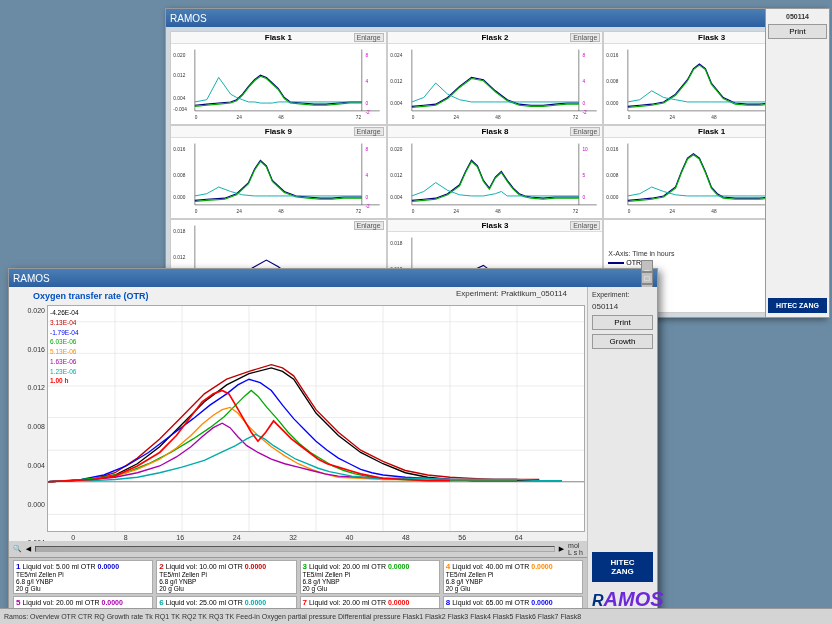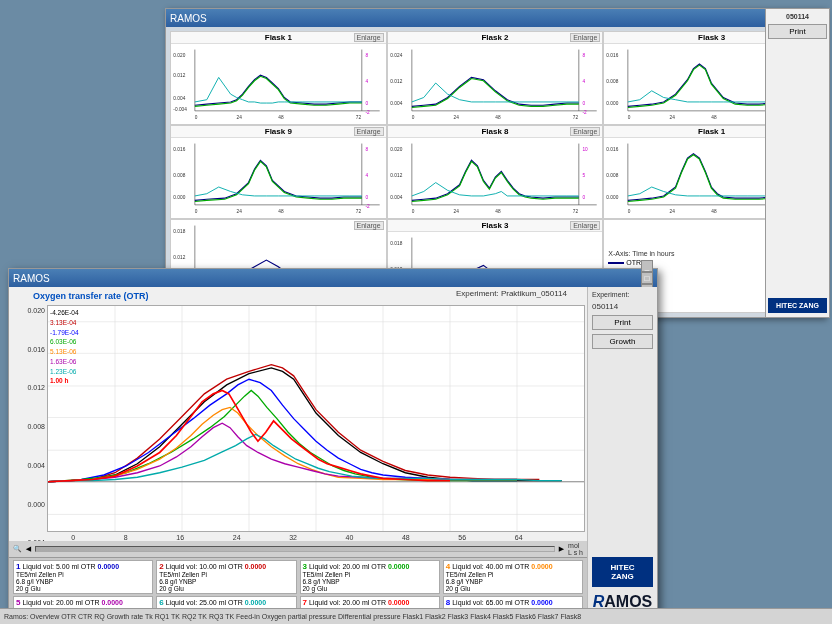--- a/index.html
+++ b/index.html
@@ -698,21 +698,21 @@
       </div>
     </div>
 
     <div class="otr-right-panel">
       <div style="font-size:7px;color:#333;">Experiment:</div>
       <div class="experiment-val">050114</div>
       <div class="print-btn2">Print</div>
       <div class="cursor-btn">Growth</div>
       <div class="hitec-logo-big">HITEC<br>ZANG</div>
       <div class="ramos-logo-section">
-        <span style="font-size:16px;font-weight:bold;font-style:italic;color:#003080;">R</span><span style="font-size:16px;font-weight:bold;color:#0f172a;">AMOS</span>
+        <span style="font-size:16px;font-weight:bold;font-style:italic;color:#003080;">R</span><span style="font-size:20px;font-weight:bold;font-style:italic;color:#6d28d9;">AMOS</span>
       </div>
     </div>
   </div>
 </div>
 
 <div class="status-bar">
   <span>Ramos: Overview OTR CTR RQ Growth rate Tk RQ1 TK RQ2 TK RQ3 TK Feed-in Oxygen partial pressure Differential pressure Flask1 Flask2 Flask3 Flask4 Flask5 Flask6 Flask7 Flask8</span>
 </div>
 
 </body></html>

